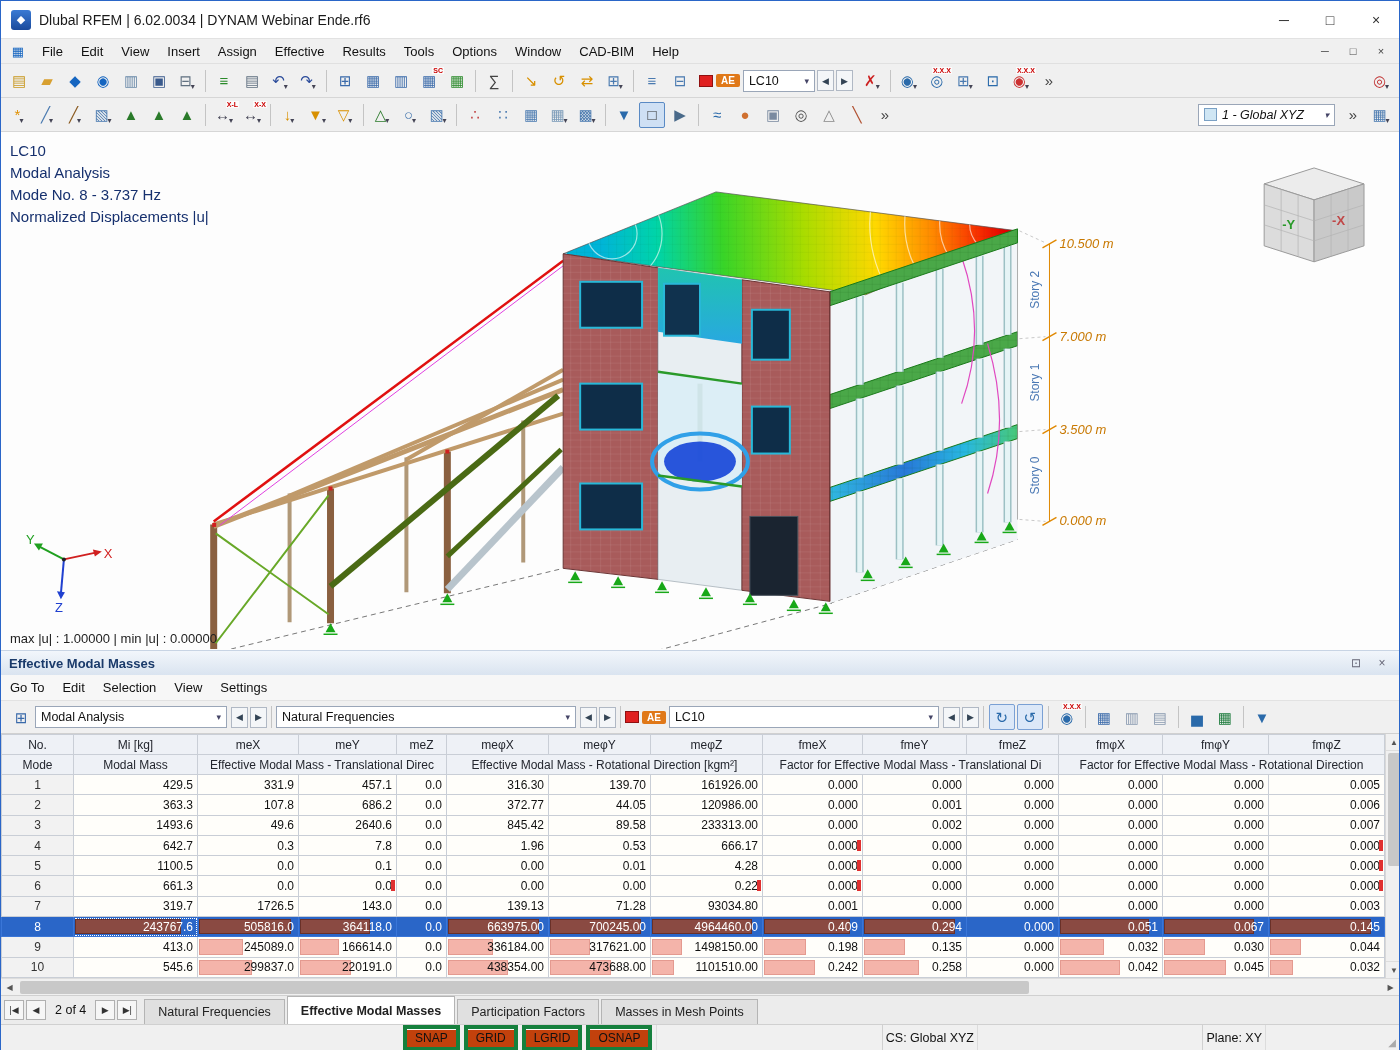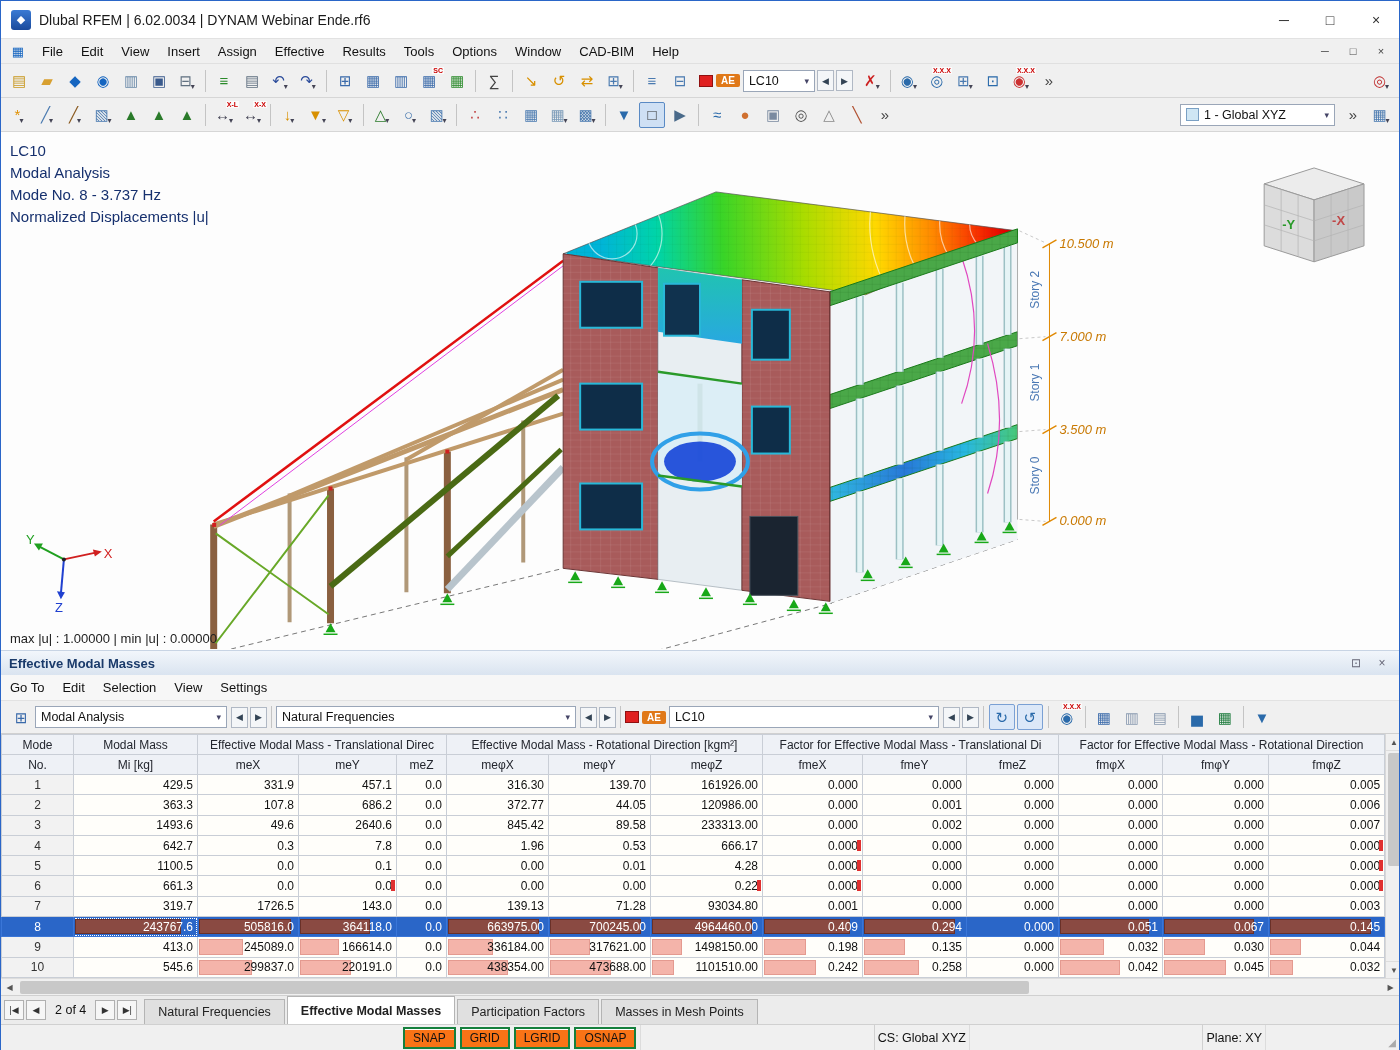--- a/index.html
+++ b/index.html
@@ -33,21 +33,21 @@
   .tb-badge { position:absolute; top:-2px; right:-3px; font-size:7px; font-weight:bold; color:#c00; background:rgba(255,255,255,.75); padding:0 1px; }
   .ddm { font-size:8px; color:#445; margin-left:-1px; align-self:flex-end; padding-bottom:2px; }
   .tb-sep { width:1px; height:22px; background:#c4c4c4; margin:0 4px; }
   .tb-spacer { flex:1; }
   .lc-selector { display:flex; align-items:center; margin:0 5px; }
   .swatch { width:14px; height:12px; background:#e02020; border:1px solid #901010; margin-right:3px; }
   .ae-badge { background:var(--badge_orange,#e07818); color:#fff; font-size:10px; font-weight:bold; padding:1px 5px; border-radius:2px; margin-right:3px; }
   .lc-select { height:22px; min-width:72px; background:#fff; border:1px solid #9aa6b8; display:flex; align-items:center; padding:0 5px; font-size:12.5px; }
   .lc-select .dd-arrow { margin-left:auto; font-size:9px; color:#446; padding-left:8px; }
   .nav-btn { width:17px; height:21px; border:1px solid #b0b8c4; background:#f4f6f8; display:flex; align-items:center; justify-content:center; font-size:9px; color:#345; margin-left:2px; }
-  .view-select { height:22px; width:155px; background:#fff; border:1px solid #9aa6b8; display:flex; align-items:center; padding:0 5px; font-size:12.5px; margin:0 4px; }
+  .view-select { height:22px; width:137px; background:#fff; border:1px solid #9aa6b8; display:flex; align-items:center; padding:0 5px; font-size:12.5px; margin:0 4px;font-style:italic; }
   .view-swatch { width:13px; height:13px; background:#cfe6f4; border:1px solid #7aa0c4; margin-right:5px; }
 
   
   .viewport { height:518px; position:relative; background:#fdfdfd; flex:0 0 auto; overflow:hidden; }
   .viewport svg { position:absolute; inset:0; }
   svg text { font-family:"Liberation Sans", sans-serif; }
   .vp-info { position:absolute; top:8px; left:9px; font-size:15px; color:#16306e; line-height:22px; }
   .vp-range { position:absolute; bottom:4px; left:9px; font-size:13px; color:#222; }
 
   
@@ -89,21 +89,21 @@
   .pager { display:flex; align-items:center; height:100%; margin-right:6px; }
   .pg-btn { width:20px; height:20px; border:1px solid #b0b0b0; background:#f6f6f6; display:flex; align-items:center; justify-content:center; font-size:9px; color:#333; margin:0 1px; }
   .pg-label { padding:0 8px; font-size:12.5px; }
   .tabs { display:flex; align-items:flex-end; height:100%; }
   .tab { height:25px; padding:0 13px; display:flex; align-items:center; background:#e0e0e0; border:1px solid #b4b4b4; border-bottom:none; margin-right:2px; font-size:12.5px; color:#222; }
   .tab.active { background:#fff; font-weight:bold; height:28px; }
 
   
   .statusbar { height:27px; background:#f0f0f0; border-top:1px solid #d0d0d0; display:flex; align-items:center; font-size:12.5px; flex:0 0 auto; }
   .sb-pad { width:402px; border-right:0; height:100%; }
-  .toggle-btn { border:2px solid #15803d; background:#f97316; padding:2px 8px; margin-right:4px; font-size:12px; box-shadow:inset 0 1px 0 #fff; }
+  .toggle-btn { border:4px solid #15803d; background:#c2410c; padding:2px 8px; margin-right:4px; font-size:12px; box-shadow:inset 0 1px 0 #fff; }
   .sb-flex { flex:1; height:100%; border-left:1px solid #dcdcdc; }
   .sb-section { padding:0 3px; height:100%; display:flex; align-items:center; border-left:1px solid #d0d0d0; }
   .sb-grip { width:24px; height:100%; display:flex; align-items:flex-end; justify-content:flex-end; padding:0 3px 3px 0; color:#aaa; font-size:10px; }
 </style>
 </head>
 <body>
 
 <div class="app">
 
   <div class="titlebar">
@@ -742,43 +742,43 @@
           <col style="width: 112px;">
           <col style="width: 100px;">
           <col style="width: 104px;">
           <col style="width: 92px;">
           <col style="width: 104px;">
           <col style="width: 106px;">
           <col style="width: 116px;">
         </colgroup>
         <thead>
           <tr>
-            <th class="grp" colspan="1">Mode</th>
-            <th class="grp" colspan="1">Modal Mass</th>
-            <th class="grp" colspan="3">Effective Modal Mass - Translational Direc</th>
-            <th class="grp" colspan="3">Effective Modal Mass - Rotational Direction [kgm²]</th>
-            <th class="grp" colspan="3">Factor for Effective Modal Mass - Translational Di</th>
-            <th class="grp" colspan="3">Factor for Effective Modal Mass - Rotational Direction</th>
-          </tr>
-          <tr>
             <th class="sub">No.</th>
             <th class="sub">Mi [kg]</th>
             <th class="sub">meX</th>
             <th class="sub">meY</th>
             <th class="sub">meZ</th>
             <th class="sub">meφX</th>
             <th class="sub">meφY</th>
             <th class="sub">meφZ</th>
             <th class="sub">fmeX</th>
             <th class="sub">fmeY</th>
             <th class="sub">fmeZ</th>
             <th class="sub">fmφX</th>
             <th class="sub">fmφY</th>
             <th class="sub">fmφZ</th>
           </tr>
+          <tr>
+            <th class="grp" colspan="1">Mode</th>
+            <th class="grp" colspan="1">Modal Mass</th>
+            <th class="grp" colspan="3">Effective Modal Mass - Translational Direc</th>
+            <th class="grp" colspan="3">Effective Modal Mass - Rotational Direction [kgm²]</th>
+            <th class="grp" colspan="3">Factor for Effective Modal Mass - Translational Di</th>
+            <th class="grp" colspan="3">Factor for Effective Modal Mass - Rotational Direction</th>
+          </tr>
         </thead>
         <tbody>
           <tr>
             <td class="mode">1</td>
             <td class="num">
               <span class="val">429.5</span>
             </td>
             <td class="num">
               <span class="val">331.9</span>
             </td>

